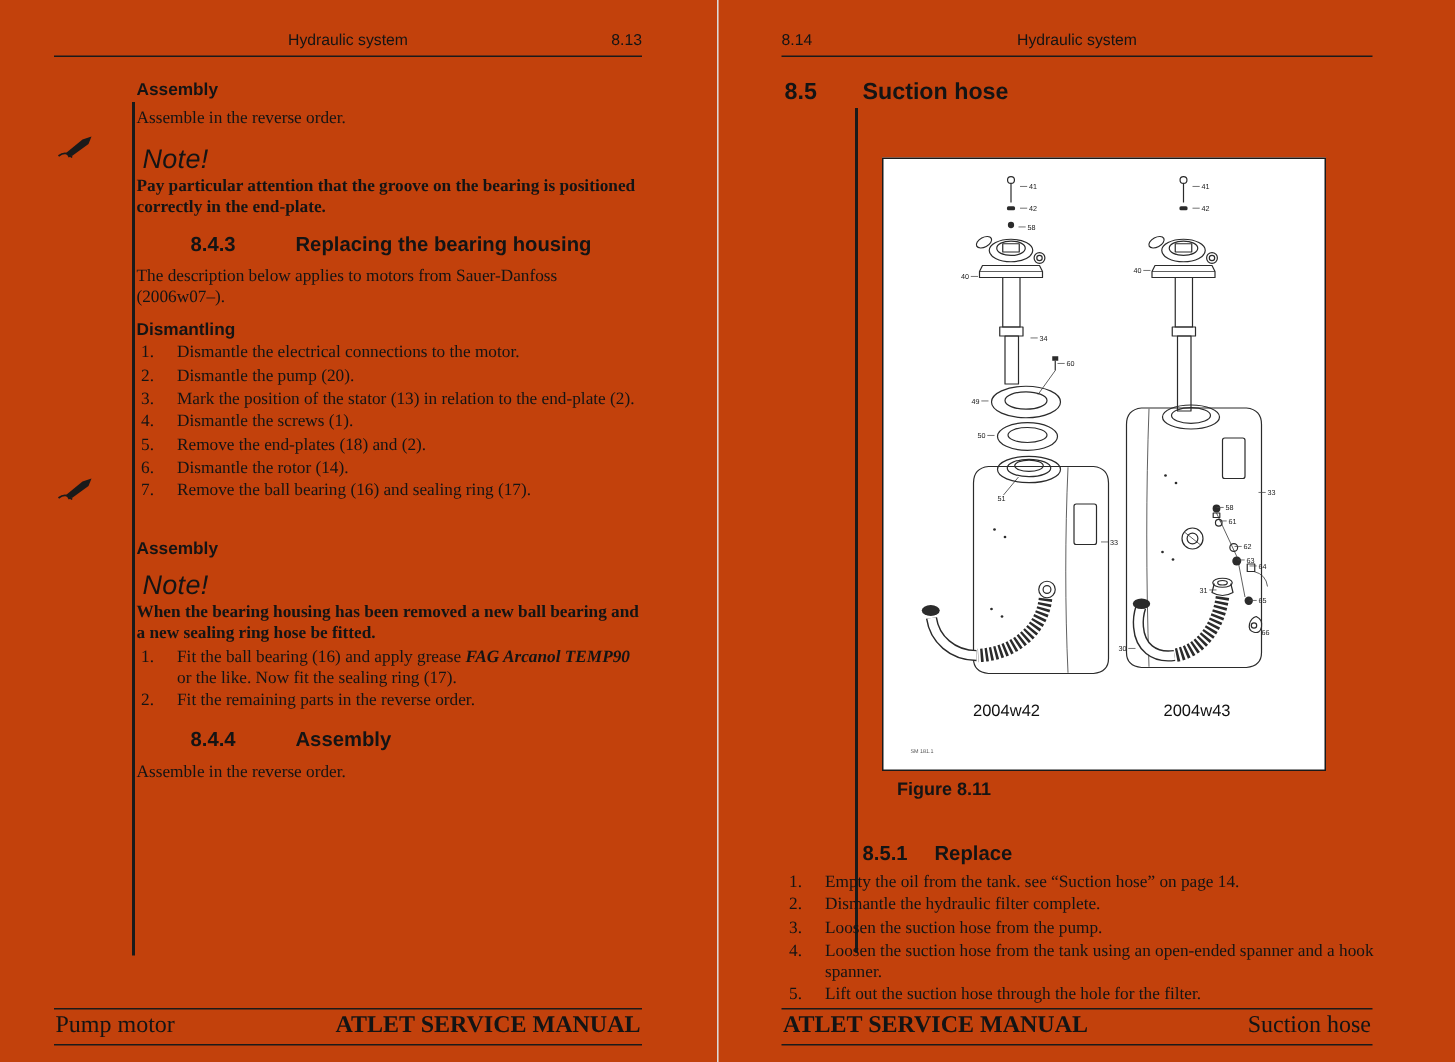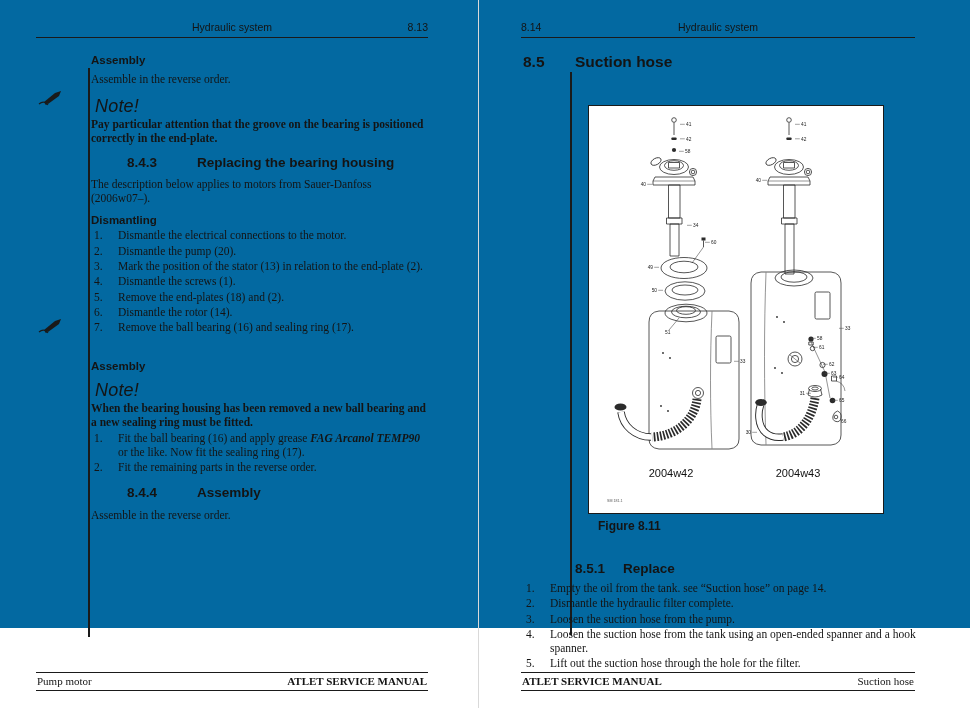--- a/index.html
+++ b/index.html
@@ -1,31 +1,31 @@
 <!DOCTYPE html>
 <html><head>
 <meta charset="utf-8">
 <style>
   html,body{margin:0;padding:0;}
   body{width:970px;height:708px;background:#fff;font-family:"Liberation Serif",serif;color:#141414;}
   .stage{position:relative;width:970px;height:708px;background:#ffffff;overflow:hidden;}
   .divider{position:absolute;left:478px;top:0;width:1px;height:708px;background:#d9d9d9;}
-  .page{position:absolute;top:0;height:628px;background:#0369a1;}
+  .page{position:absolute;top:0;height:708px;background:#c2410c;}
   .page-left{left:0;width:478px;}
   .page-right{left:479px;width:491px;}
 
   .page-header{position:absolute;top:0;height:37px;border-bottom:1.6px solid #1a1a1a;
     font-family:"Liberation Sans",sans-serif;font-size:10.5px;}
   .pl-header{left:36px;width:392px;}
   .pr-header{left:42px;width:394px;}
   .ph-title{position:absolute;left:0;right:0;bottom:4px;text-align:center;}
   .ph-num-r{position:absolute;right:0;bottom:4px;}
   .ph-num-l{position:absolute;left:0;bottom:4px;}
 
-  .page-footer{position:absolute;top:672px;font-size:11px;}
+  .page-footer{position:absolute;top:672px;font-size:16px;}
   .pl-footer{left:36px;width:392px;}
   .pr-footer{left:42px;width:394px;}
   .pf-row{display:flex;justify-content:space-between;border-top:1px solid #1a1a1a;
     border-bottom:1.6px solid #1a1a1a;padding:2px 1px 3px;}
   .bold{font-weight:bold;}
 
   .changebar{position:absolute;width:1.5px;background:#1a1a1a;}
   .cb-left{left:88px;top:68px;height:569px;}
   .cb-right{left:91px;top:72px;height:563px;}
 
@@ -115,21 +115,21 @@
           <li>Dismantle the screws (1).</li>
           <li>Remove the end-plates (18) and (2).</li>
           <li>Dismantle the rotor (14).</li>
           <li>Remove the ball bearing (16) and sealing ring (17).</li>
         </ol>
 
       <h4 class="h-small" style="margin-top:25px">Assembly</h4>
 
       <div style="margin-top:8px">
         <div class="note-title">Note!</div>
-        <p class="note-text">When the bearing housing has been removed a new ball bearing and a new sealing ring must be fitted.</p>
+        <p class="note-text">When the bearing housing has been removed a new ball bearing and a new sealing ring hose be fitted.</p>
       </div>
       <ol class="steps">
           <li><span>Fit the ball bearing (16) and apply grease </span><span style="font-weight: bold; font-style: italic;">FAG Arcanol TEMP90</span><span> or the like. Now fit the sealing ring (17).</span></li>
           <li>Fit the remaining parts in the reverse order.</li>
         </ol>
 
       <div class="h2" style="margin-top:10px">
         <span class="num">8.4.4</span>
         <span>Assembly</span>
       </div>

